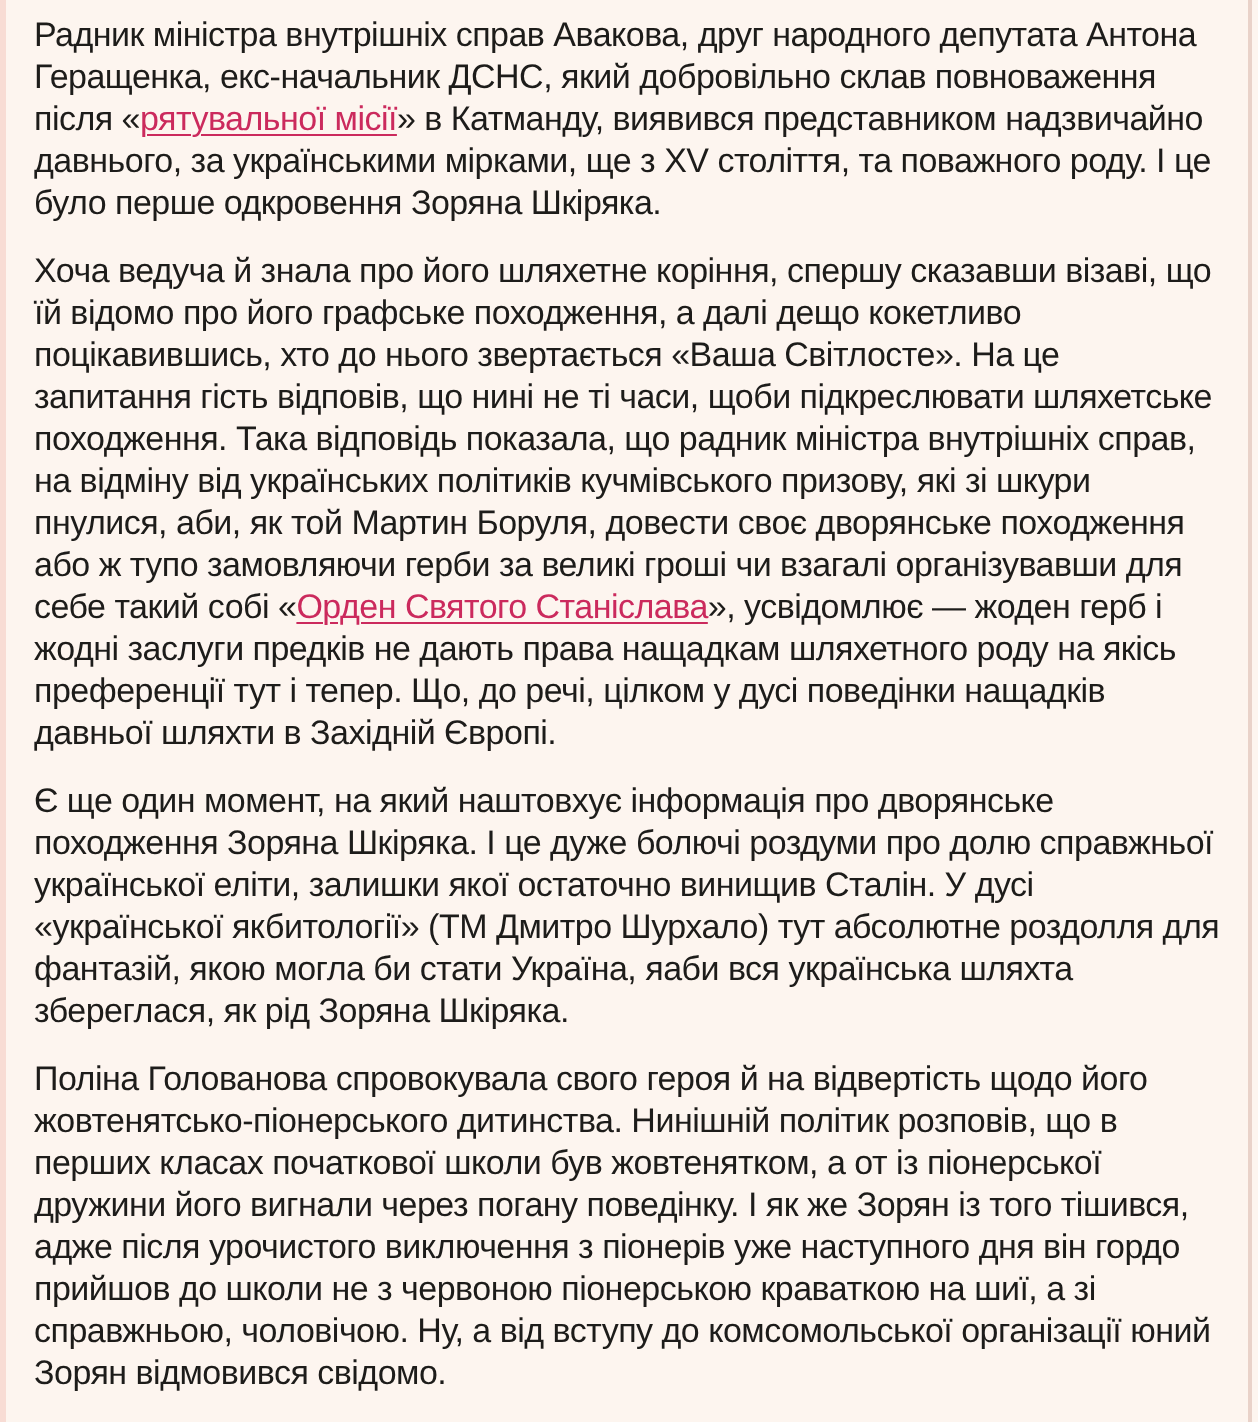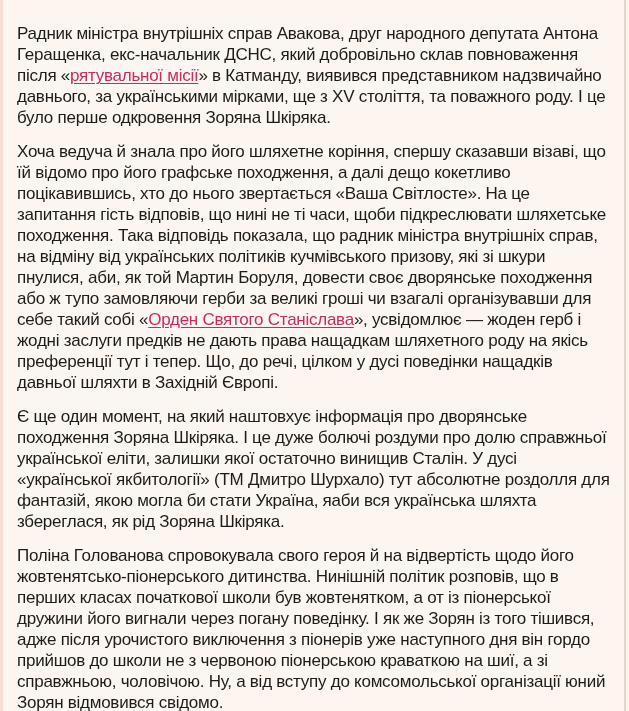--- a/index.html
+++ b/index.html
@@ -24,21 +24,21 @@
   }
   .right-line {
     position: absolute;
     right: 3px; top: 0; bottom: 0;
     width: 2px;
     background: #e9d2c9;
   }
   .content {
     position: absolute;
     left: 3px; top: 0; right: 5px; bottom: 0;
-    padding: 23px 14px 0 14px;
+    padding: 7px 14px 0 14px;
     color: #1d1c1a;
     font-size: 17px;
     line-height: 21px;
     letter-spacing: -0.015em;
     overflow: hidden;
   }
   .para { margin: 0 0 13px 0; }
   .inline-link {
     color: #cb2a5d;
     text-decoration: underline;

